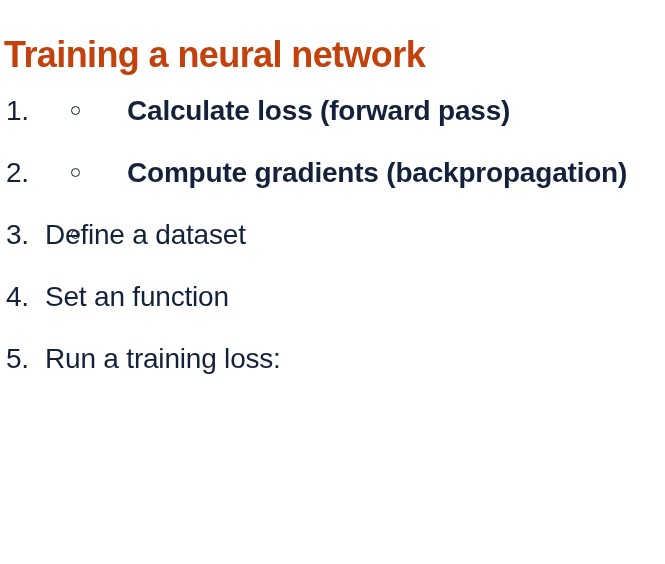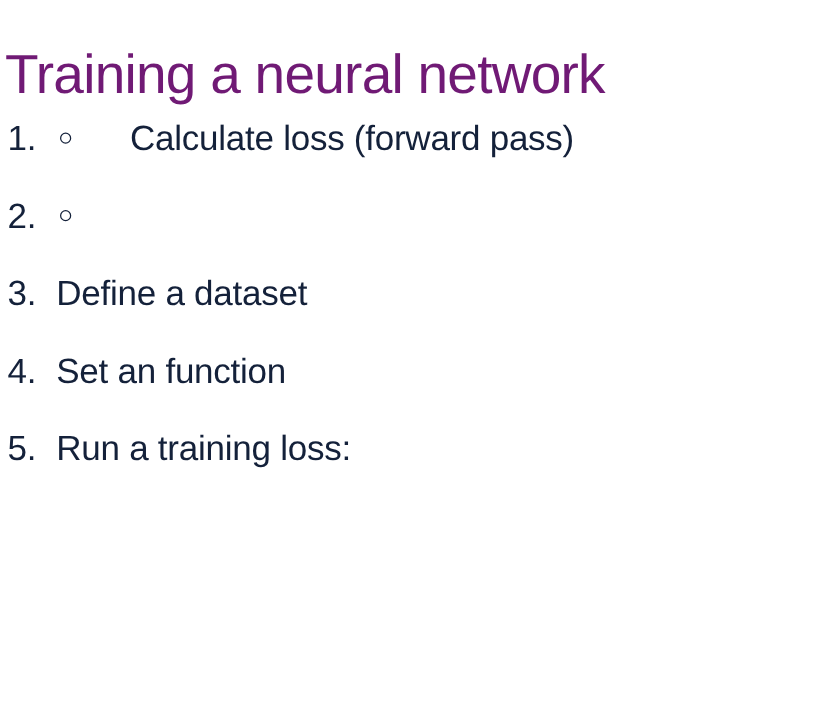--- a/index.html
+++ b/index.html
@@ -20,26 +20,26 @@
     width: 665px;
     height: 564px;
     background: #ffffff;
   }
 
   
   .page-title {
     position: absolute;
     left: 4px;
     top: 2px;
-    font-size: 44px;
+    font-size: 36px;
     line-height: 58px;
-    font-weight: 400;
+    font-weight: 700;
     letter-spacing: -0.6px;
     white-space: nowrap;
-    color: #701a75;
+    color: #c2410c;
   }
 
   
   .ordered-list {
     position: absolute;
     left: 0;
     top: 80px;
     width: 665px;
     margin: 0;
     padding: 0;
@@ -80,24 +80,25 @@
     margin: 0;
     padding: 0;
     list-style: none;
   }
   .ul-item {
     position: relative;
     height: 62px;
     padding-left: 104px;
     font-size: 28px;
     line-height: 62px;
-    font-weight: 400;
+    font-weight: 700;
     letter-spacing: -0.2px;
     white-space: nowrap;
     color: #14213a;
+    margin-left: 23px;
   }
   .ul-marker {
     position: absolute;
     left: 48px;
     top: 50%;
     margin-top: -5px;
     width: 9px;
     height: 9px;
     box-sizing: border-box;
     border: 1.6px solid #14213a;
@@ -141,20 +142,24 @@
     </li>
 
     <li class="sub-list-wrapper">
       <ul class="sub-list">
 
         <li class="ul-item">
           <span class="ul-marker"></span>
           <span class="ul-text">Calculate loss (forward pass)</span>
         </li>
 
+        <li class="ul-item">
+          <span class="ul-marker"></span>
+          <span class="ul-text">Compute gradients (backpropagation)</span>
+        </li>
 
         <li class="ul-item">
           <span class="ul-marker"></span>
         </li>
 
       </ul>
     </li>
 
   </ol>
 

